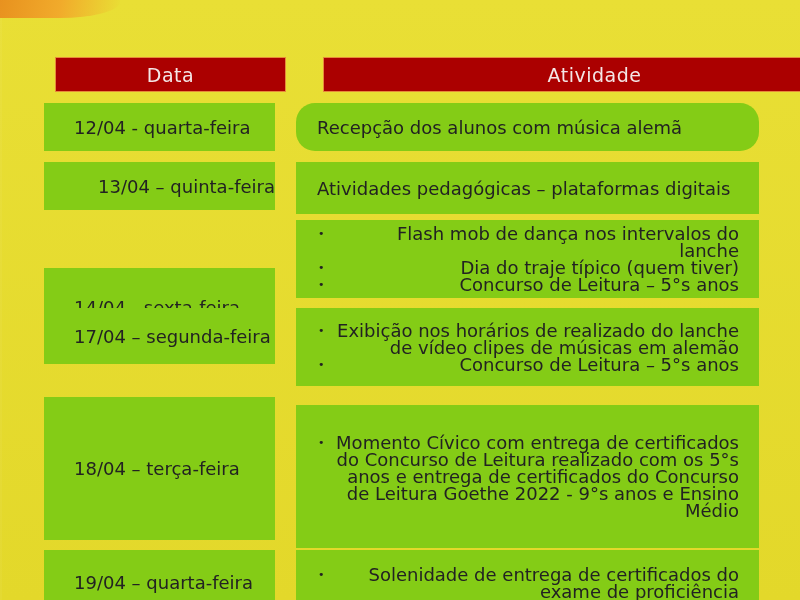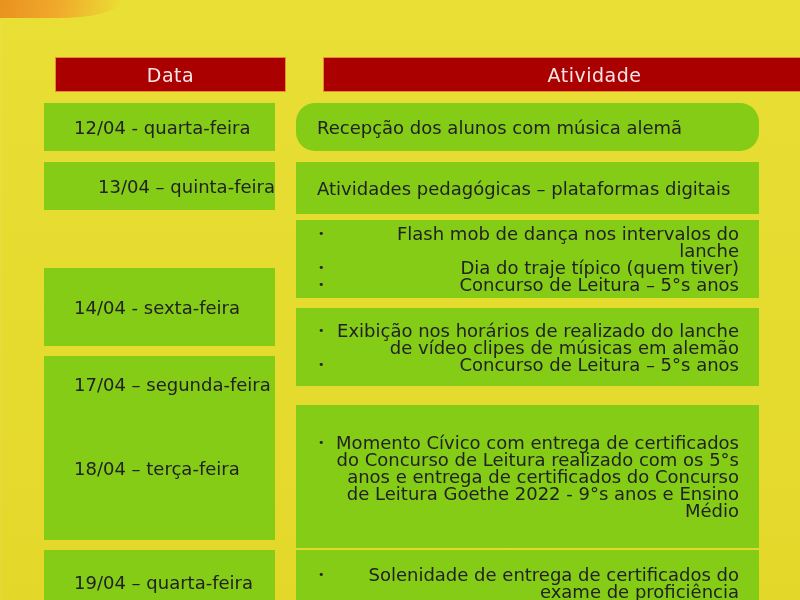--- a/index.html
+++ b/index.html
@@ -72,21 +72,21 @@
   <span>14/04 - sexta-feira</span>
 </div>
 <div class="cell act" style="top:220px;height:78px;">
   <ul>
     <li>Flash mob de dança nos intervalos do lanche</li>
     <li>Dia do traje típico (quem tiver)</li>
     <li>Concurso de Leitura – 5°s anos</li>
   </ul>
 </div>
 
-<div class="cell date" style="top:308px;height:56px;margin-top:48px;">
+<div class="cell date" style="top:308px;height:56px;">
   <span>17/04 – segunda-feira</span>
 </div>
 <div class="cell act" style="top:308px;height:78px;">
   <ul>
     <li>Exibição nos horários de realizado do lanche de vídeo clipes de músicas em alemão</li>
     <li>Concurso de Leitura – 5°s anos</li>
   </ul>
 </div>
 
 <div class="cell date" style="top:397px;height:143px;">

